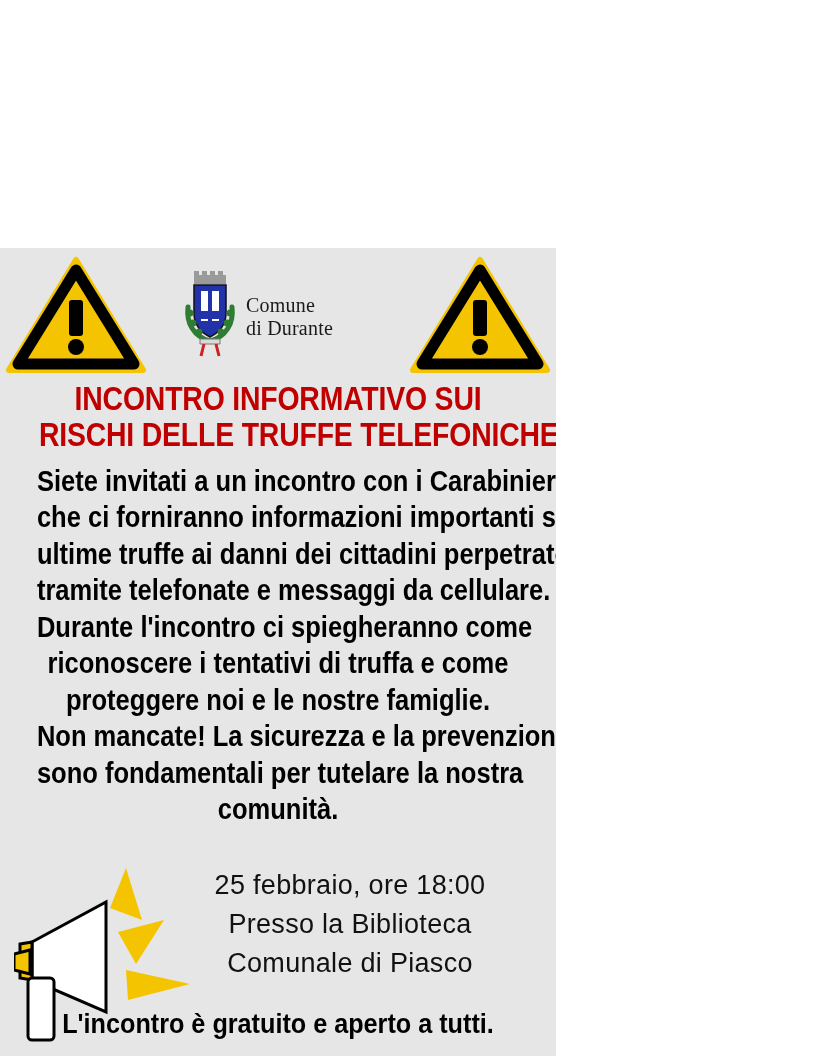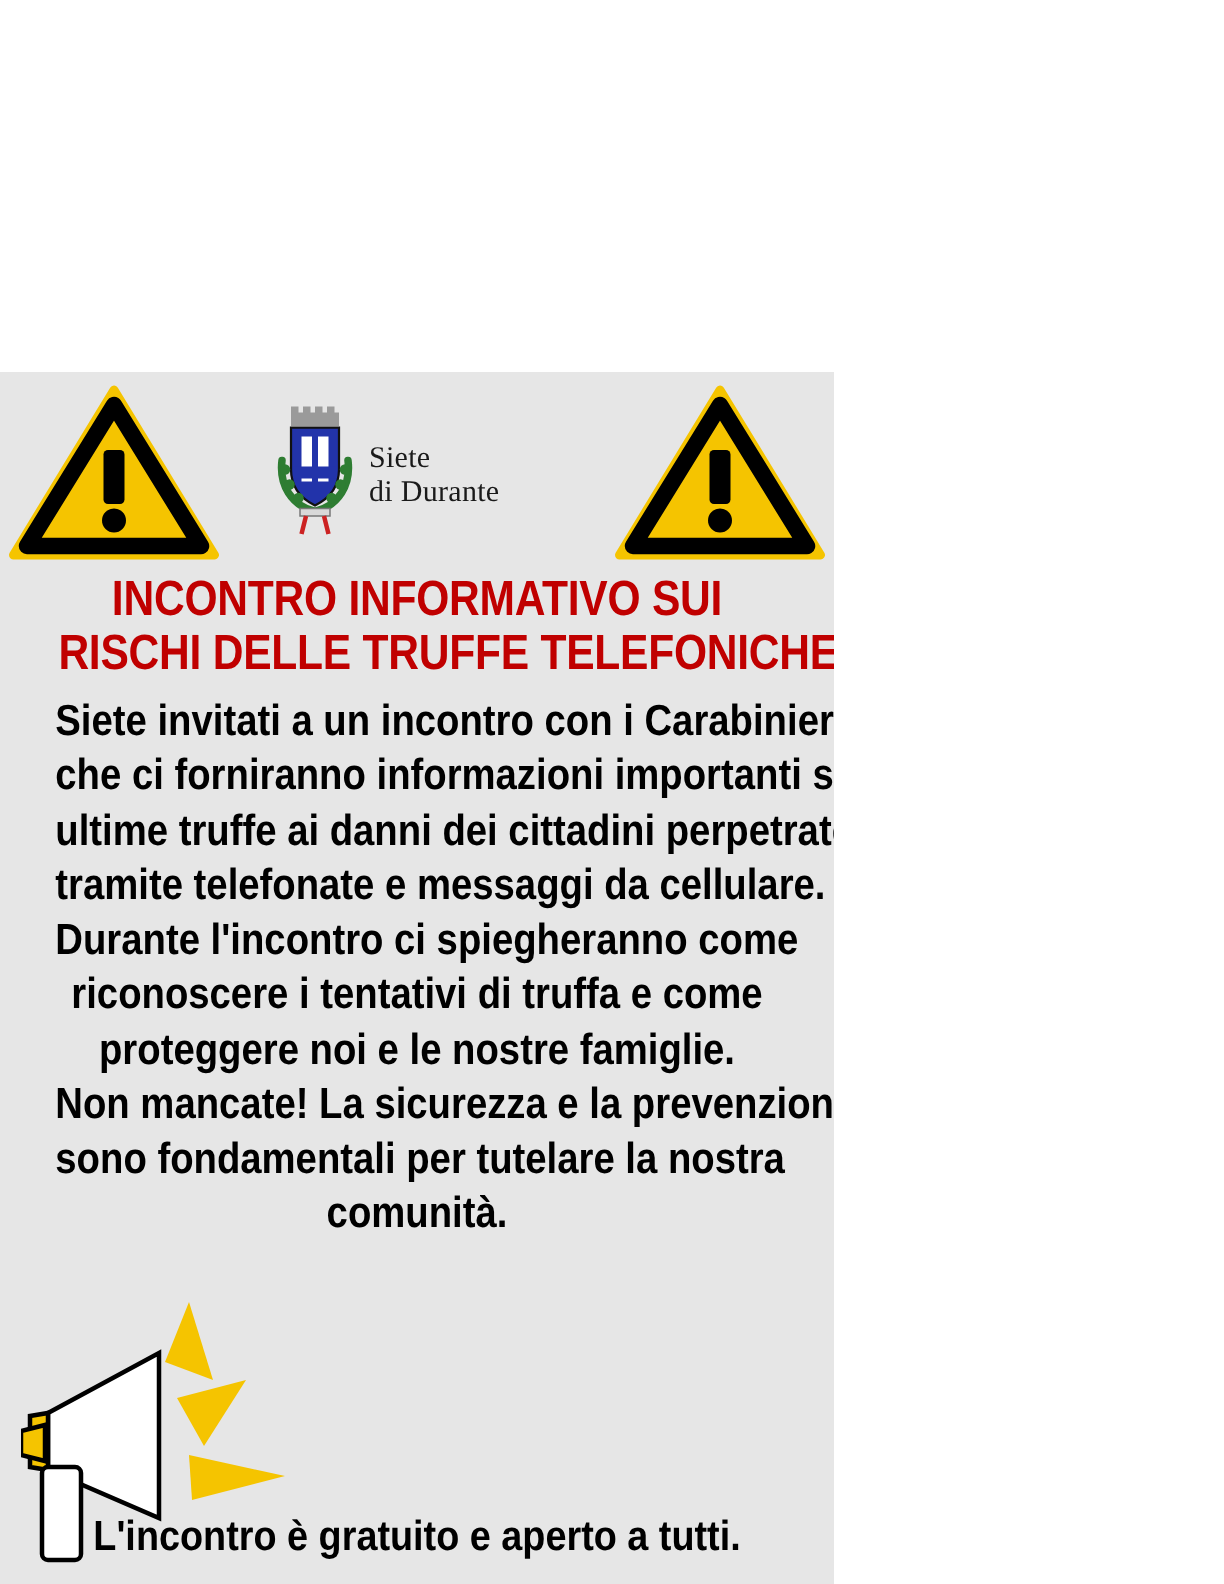--- a/index.html
+++ b/index.html
@@ -179,21 +179,21 @@
           <circle cx="13" cy="56" r="3.5" fill="#2e7d32"></circle>
           <circle cx="19" cy="65" r="3.5" fill="#2e7d32"></circle>
           <circle cx="50" cy="46" r="3.5" fill="#2e7d32"></circle>
           <circle cx="47" cy="56" r="3.5" fill="#2e7d32"></circle>
           <circle cx="41" cy="65" r="3.5" fill="#2e7d32"></circle>
           <path d="M20 72 h20 v5 h-20 z" fill="#d9d9d9" stroke="#777" stroke-width="1"></path>
           <path d="M24 77 l-3 12 M36 77 l3 12" stroke="#cc2222" stroke-width="3"></path>
         </svg>
       </span>
       <div class="crest-text">
-        <div>Siete</div>
+        <div>Comune</div>
         <div>di Durante</div>
       </div>
     </div>
   </div>
 
   <h1 class="title l1">INCONTRO INFORMATIVO SUI</h1>
   <h1 class="title l2">RISCHI DELLE TRUFFE TELEFONICHE</h1>
 
   <div class="body-text">
     <span class="ln">Siete invitati a un incontro con i Carabinieri</span>
@@ -216,16 +216,21 @@
       <path d="M176 138 L112 124 L114 154 Z" fill="#f5c400"></path>
 
       <path d="M18 96 L92 56 L92 166 L18 134 Z" fill="#ffffff" stroke="#000000" stroke-width="3"></path>
 
       <path d="M6 98 L18 96 L18 134 L6 132 Z" fill="#f5c400" stroke="#000000" stroke-width="3"></path>
       <rect x="14" y="132" width="26" height="62" rx="4" fill="#ffffff" stroke="#000000" stroke-width="3"></rect>
       <path d="M0 108 L16 104 L16 128 L0 124 Z" fill="#f5c400" stroke="#000000" stroke-width="3"></path>
     </svg>
   </span>
 
+  <div class="details">
+    <span class="ln">25 febbraio, ore 18:00</span>
+    <span class="ln">Presso la Biblioteca</span>
+    <span class="ln">Comunale di Piasco</span>
+  </div>
 
   <div class="free-line">L'incontro è gratuito e aperto a tutti.</div>
 
 </div>
 
 </body></html>

